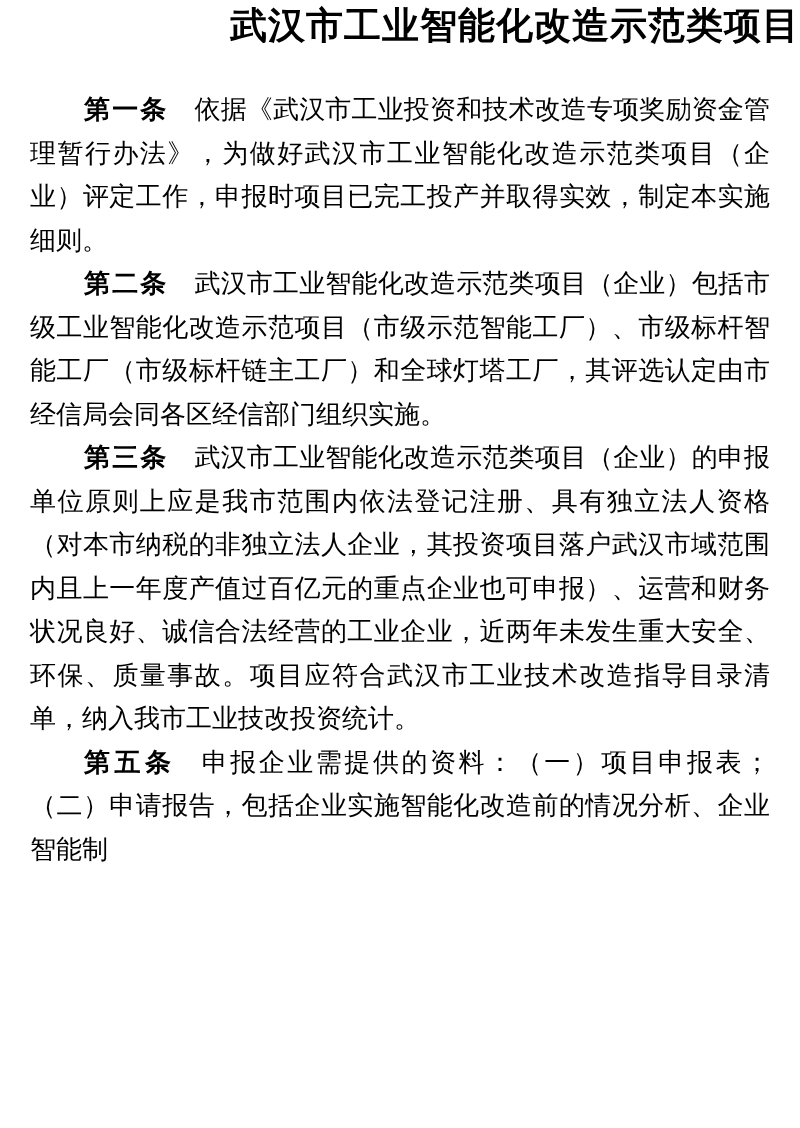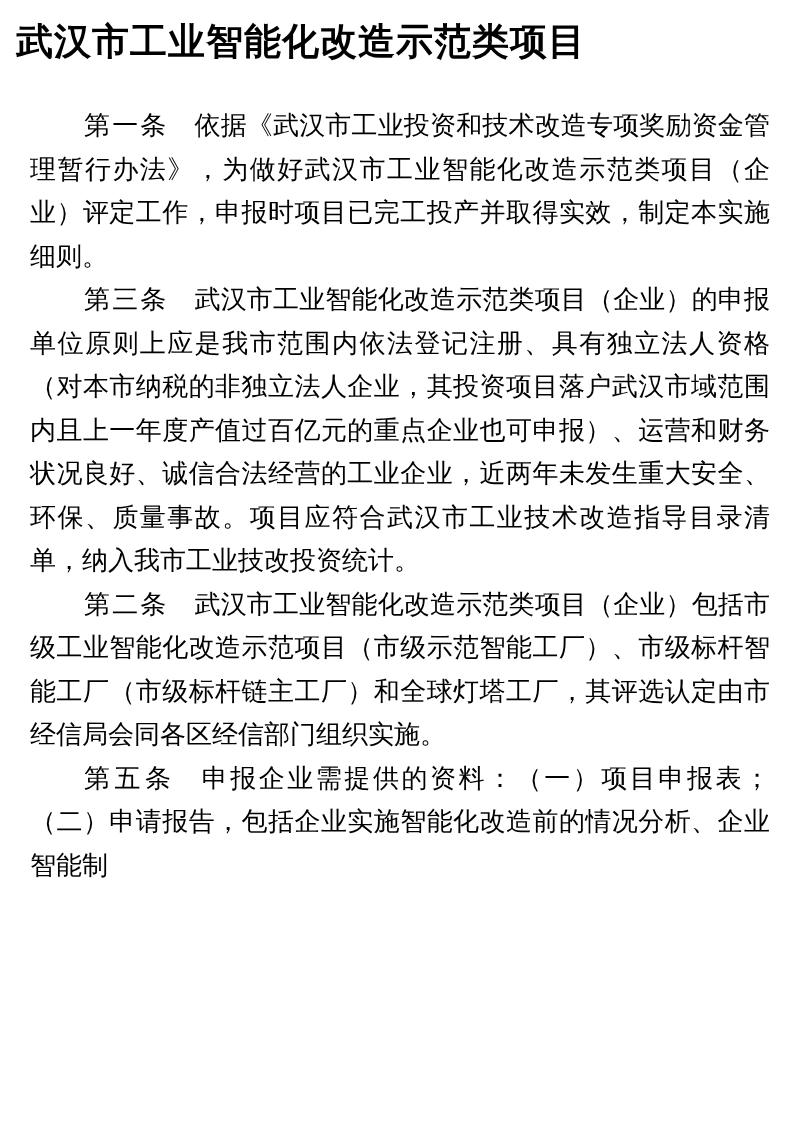--- a/index.html
+++ b/index.html
@@ -12,57 +12,57 @@
     width: 800px;
     height: 1128px;
     background: #ffffff;
     color: #000000;
     overflow: hidden;
     font-family: "Liberation Serif", "DejaVu Serif", serif;
     box-sizing: border-box;
     padding-top: 2px;
   }
   .doc-title {
-    margin: 16px;
-    text-align: left;
+    margin: 0;
+    text-align: right;
     font-size: 37px;
     font-weight: bold;
     line-height: 48px;
     letter-spacing: 1px;
     color: #000000;
   }
   .doc-body {
     margin: 38px 30px 0 30px;
     font-size: 26px;
     line-height: 43.5px;
     text-align: justify;
     text-justify: inter-character;
     color: #000000;
   }
   .doc-body p {
     margin: 0;
     padding: 0;
     text-indent: 54px;
   }
   .term {
-    font-weight: normal;
+    font-weight: bold;
     font-family: "Liberation Sans", "DejaVu Sans", sans-serif;
     margin-right: 26px;
     letter-spacing: 2px;
   }
 </style>
 </head>
 <body>
 
 <div class="page">
 
   <h1 class="doc-title">
     <div>武汉市工业智能化改造示范类项目</div>
   </h1>
 
   <div class="doc-body">
     <p><span class="term">第一条</span><span>依据《武汉市工业投资和技术改造专项奖励资金管理暂行办法》，为做好武汉市工业智能化改造示范类项目（企业）评定工作，申报时项目已完工投产并取得实效，制定本实施细则。</span></p>
+    <p><span class="term">第二条</span><span>武汉市工业智能化改造示范类项目（企业）包括市级工业智能化改造示范项目（市级示范智能工厂）、市级标杆智能工厂（市级标杆链主工厂）和全球灯塔工厂，其评选认定由市经信局会同各区经信部门组织实施。</span></p>
     <p><span class="term">第三条</span><span>武汉市工业智能化改造示范类项目（企业）的申报单位原则上应是我市范围内依法登记注册、具有独立法人资格（对本市纳税的非独立法人企业，其投资项目落户武汉市域范围内且上一年度产值过百亿元的重点企业也可申报）、运营和财务状况良好、诚信合法经营的工业企业，近两年未发生重大安全、环保、质量事故。项目应符合武汉市工业技术改造指导目录清单，纳入我市工业技改投资统计。</span></p>
-    <p><span class="term">第二条</span><span>武汉市工业智能化改造示范类项目（企业）包括市级工业智能化改造示范项目（市级示范智能工厂）、市级标杆智能工厂（市级标杆链主工厂）和全球灯塔工厂，其评选认定由市经信局会同各区经信部门组织实施。</span></p>
     <p><span class="term">第五条</span><span>申报企业需提供的资料：（一）项目申报表；（二）申请报告，包括企业实施智能化改造前的情况分析、企业智能制</span></p>
   </div>
 
 </div>
 
 </body></html>

